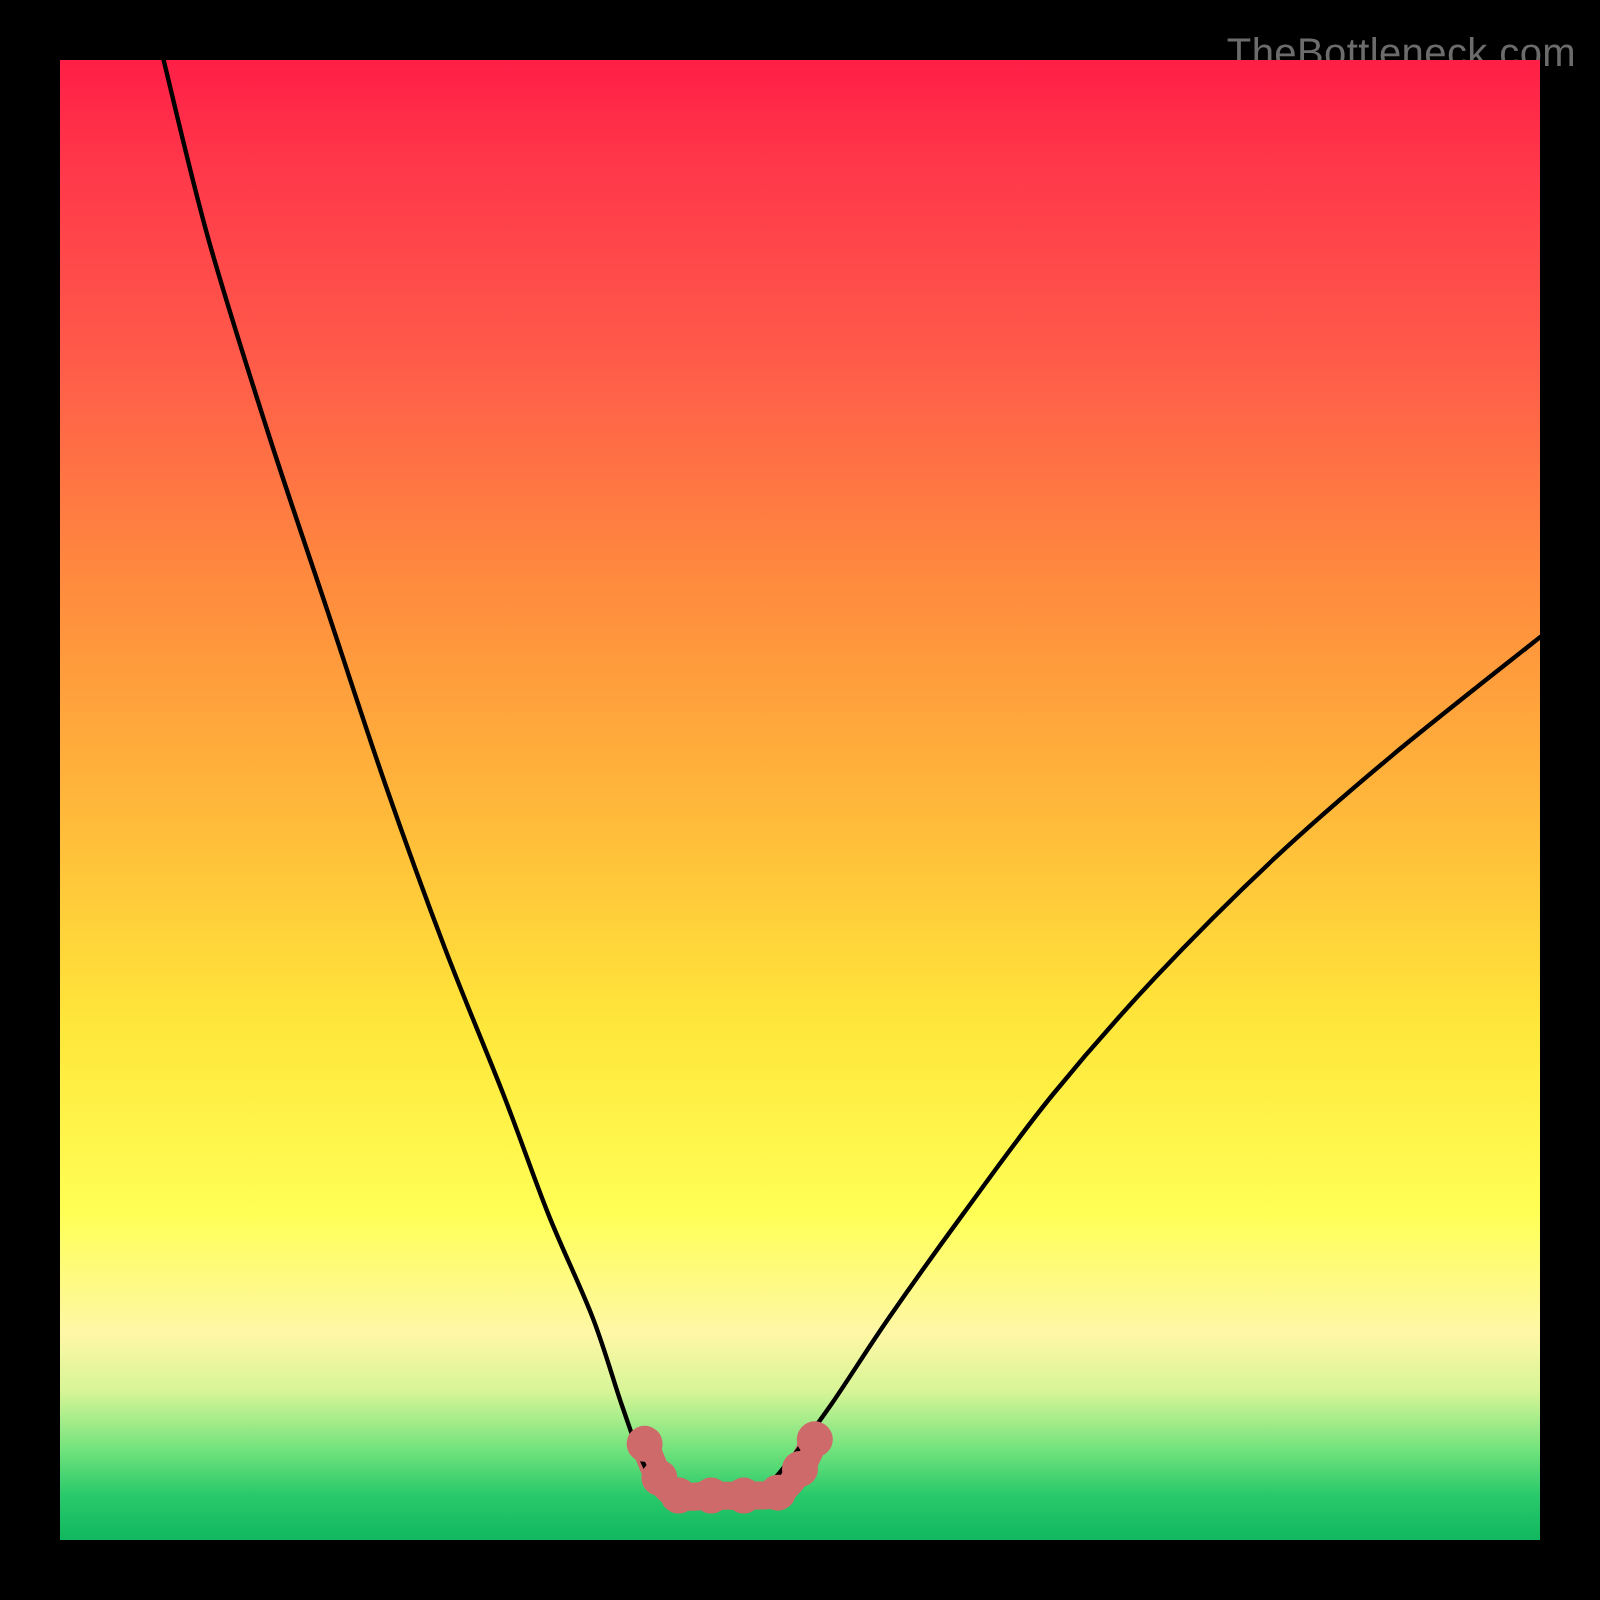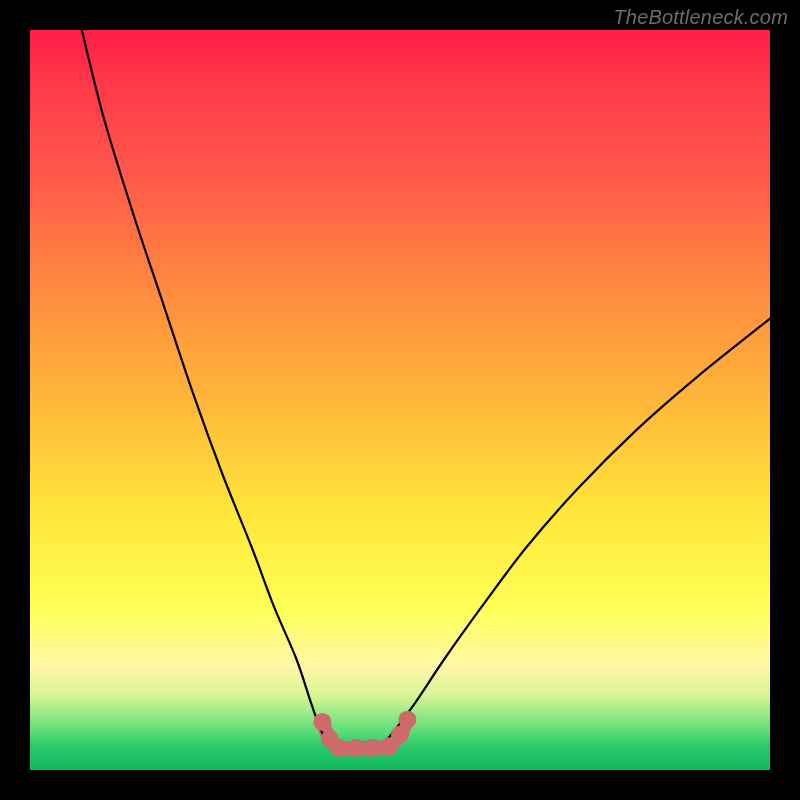--- a/index.html
+++ b/index.html
@@ -35,27 +35,26 @@
       #ffff56 78%,
       #fff7a6 86%,
       #d6f596 90%,
       #6fe27c 94%,
       #28c96a 97%,
       #11b85f 100%
     );
   }
   .watermark {
     position: absolute;
-    top: 6px;
+    top: 16px;
     right: 12px;
     color: #6c6c6c;
     font-size: 20px;
     letter-spacing: 0.2px;
     user-select: none;
-    font-style: italic;
   }
   svg.curve {
     position: absolute;
     left: 0;
     top: 0;
     width: 740px;
     height: 740px;
   }
 </style>
 </head>

